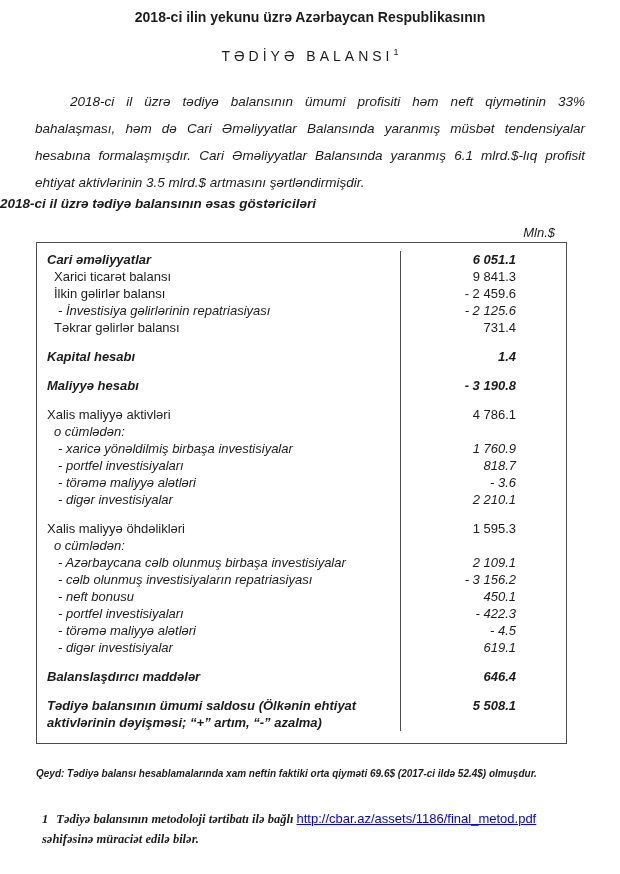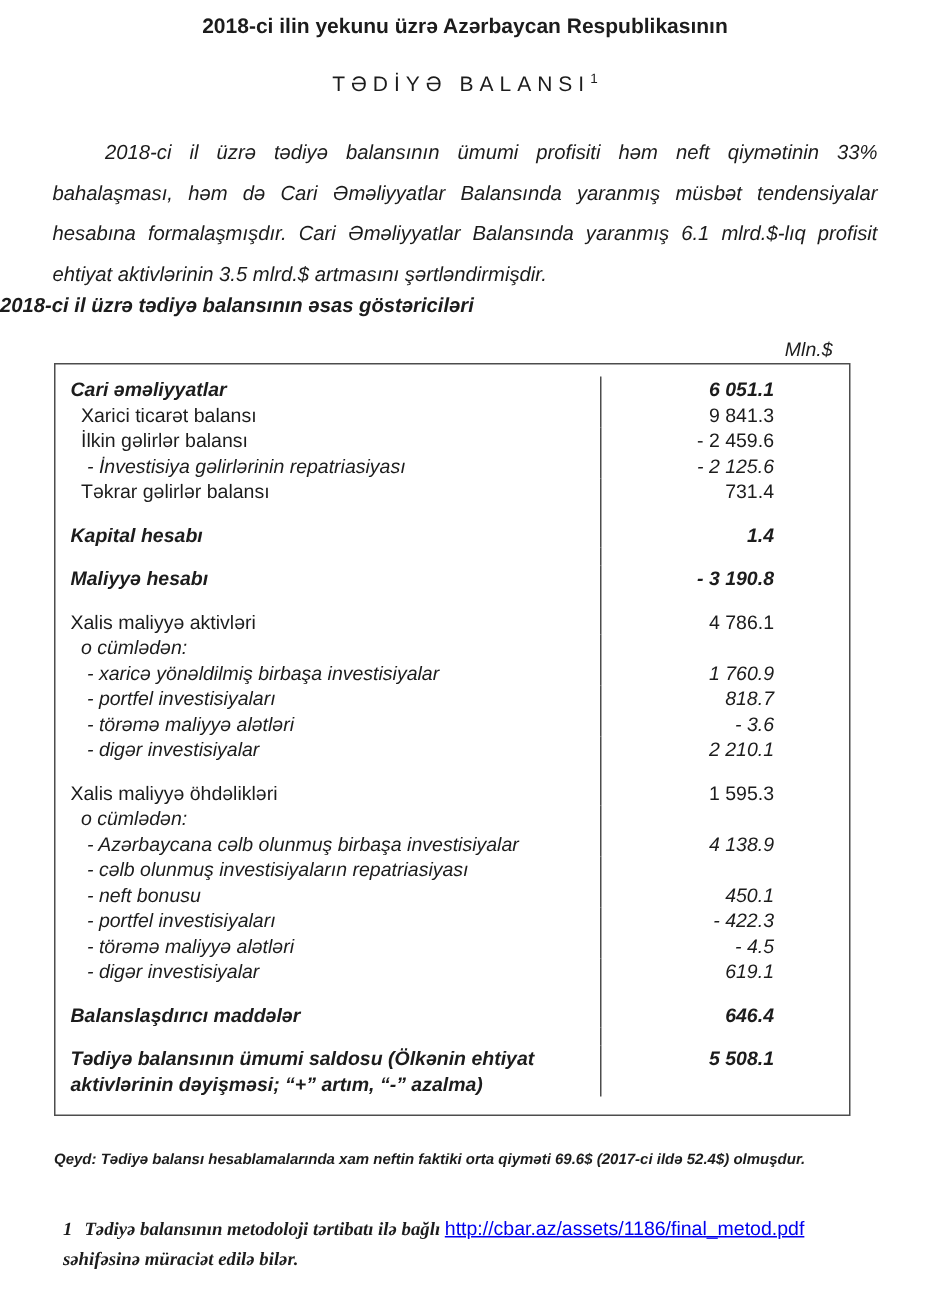--- a/index.html
+++ b/index.html
@@ -54,21 +54,21 @@
   }
 
   .bop-table {
     width: 531px;
     margin-left: 36px;
     border: 1px solid #4d4d4d;
     padding-top: 8px;
     padding-bottom: 12px;
     font-size: 13px;
   }
-  .trow { display: flex; align-items: flex-start; }
+  .trow { display: flex; align-items: flex-start; justify-content: center; }
   .trow.spacer { height: 12px; }
   .tcell-label {
     width: 364px;
     border-right: 1px solid #4d4d4d;
     line-height: 17px;
     padding-right: 8px;
     align-self: stretch;
   }
   .tcell-value {
     flex: 1;
@@ -199,24 +199,25 @@
       <div class="trow">
         <div class="tcell-label ind0 st-normal">Xalis maliyyə öhdəlikləri</div>
         <div class="tcell-value st-normal">1 595.3</div>
       </div>
       <div class="trow">
         <div class="tcell-label ind1 st-italic">o cümlədən:</div>
         <div class="tcell-value st-italic"></div>
       </div>
       <div class="trow">
         <div class="tcell-label ind2 st-italic">- Azərbaycana cəlb olunmuş birbaşa investisiyalar</div>
-        <div class="tcell-value st-italic">4 138.9</div>
+        <div class="tcell-value st-italic">2 109.1</div>
       </div>
       <div class="trow">
         <div class="tcell-label ind2 st-italic">- cəlb olunmuş investisiyaların repatriasiyası</div>
+        <div class="tcell-value st-italic">- 3 156.2</div>
       </div>
       <div class="trow">
         <div class="tcell-label ind2 st-italic">- neft bonusu</div>
         <div class="tcell-value st-italic">450.1</div>
       </div>
       <div class="trow">
         <div class="tcell-label ind2 st-italic">- portfel investisiyaları</div>
         <div class="tcell-value st-italic">- 422.3</div>
       </div>
       <div class="trow">

